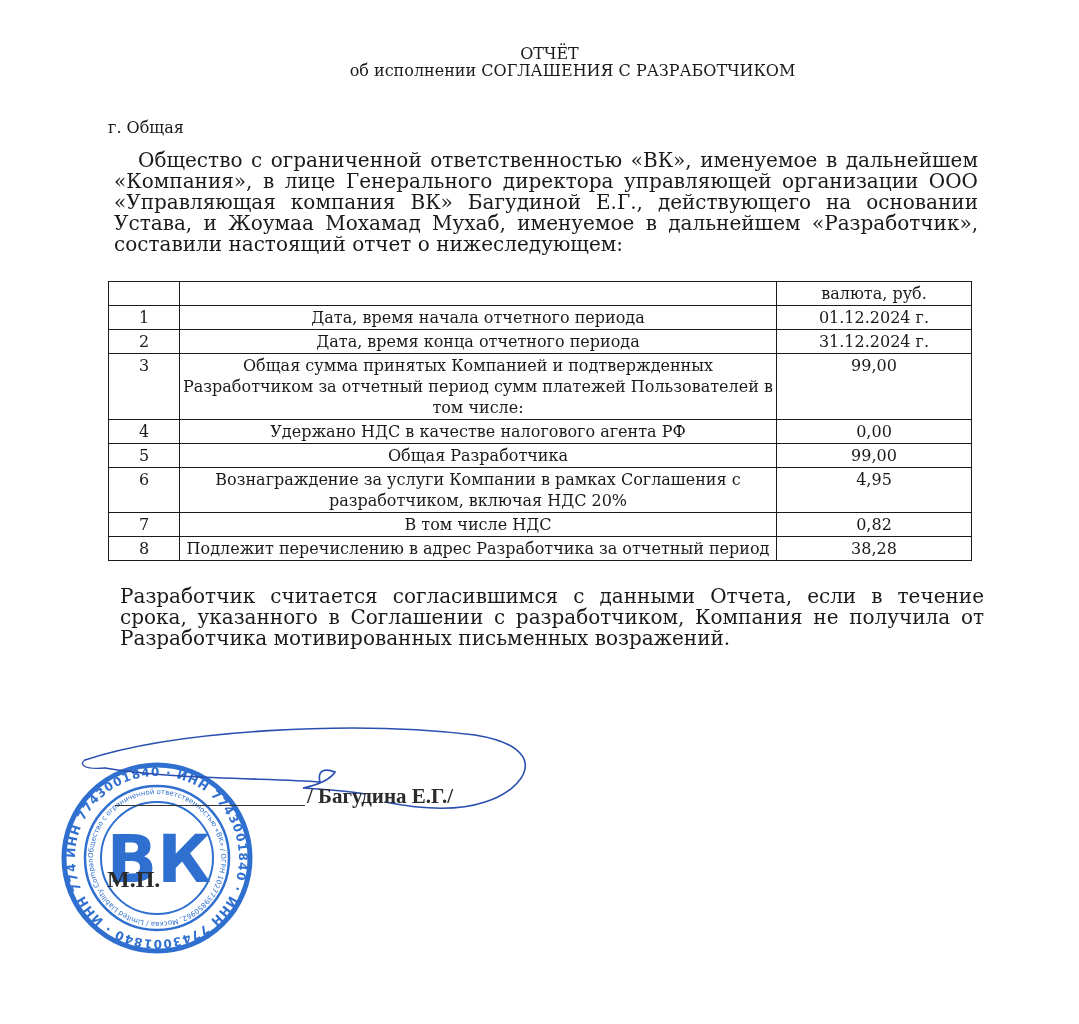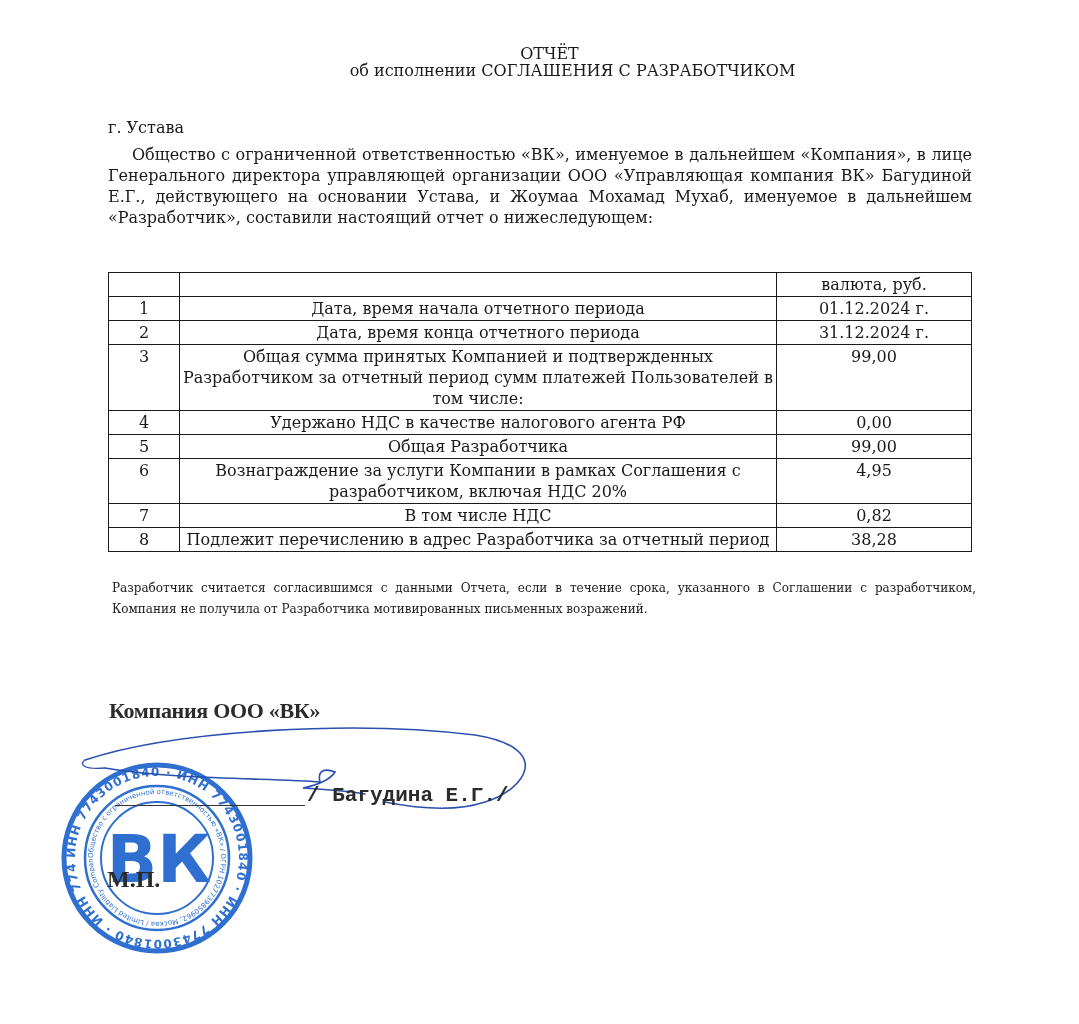--- a/index.html
+++ b/index.html
@@ -2,47 +2,47 @@
 <html><head>
   <meta charset="utf-8">
   <style>
     html, body { margin: 0; padding: 0; background: #ffffff; }
     body { width: 1079px; height: 1024px; position: relative; overflow: hidden;
            font-family: "DejaVu Serif", serif; color: #1a1a1a; }
     .title { position: absolute; left: 0; width: 1079px; text-align: center; font-size: 16px; line-height: 21px; }
     .title.t1 { top: 43px; left: 10px; }
     .title.t2 { top: 60px; left: 0px; margin-left: 33px; }
     .city { position: absolute; left: 108px; top: 118px; font-size: 16px; }
-    .intro { position: absolute; left: 108px; top: 144px; width: 864px; font-size: 16px; line-height: 21px;
-             text-align: justify; text-indent: 24px; margin: 0; }
-    table.report { position: absolute; left: 108px; top: 272px; width: 864px; border-collapse: collapse;
+    .intro { position: absolute; left: 108px; top: 144px; width: 864px; font-size: 20px; line-height: 21px;
+             text-align: justify; text-indent: 24px; margin: 6px; }
+    table.report { position: absolute; left: 108px; top: 281px; width: 864px; border-collapse: collapse;
                    font-size: 16px; line-height: 21px; }
     table.report td { border: 1.5px solid #1a1a1a; padding: 1px 3px 1px 3px; vertical-align: top; }
     td.num { width: 64px; text-align: center; }
     td.desc { width: 590px; text-align: center; }
     td.val { width: 188px; text-align: center; }
     tr.head td { height: 21px; }
-    .closing { position: absolute; left: 108px; top: 574px; width: 864px; font-size: 12px; line-height: 21px;
-               text-align: justify; margin: 4px; }
+    .closing { position: absolute; left: 108px; top: 574px; width: 864px; font-size: 20px; line-height: 21px;
+               text-align: justify; margin: 12px; }
     .sig-block { position: absolute; left: 55px; top: 690px; width: 480px; height: 280px; }
     .company { position: absolute; left: 54px; top: 8px; font-family: "Liberation Serif", serif; font-weight: bold;
                font-size: 22px; color: #2b2b2b; letter-spacing: -0.3px; }
     .sig-line { position: absolute; left: 60px; top: 115px; width: 190px; border-top: 1.5px solid #333; }
-    .signer { position: absolute; left: 252px; top: 94px; font-family: Liberation Mono, monospace; font-weight: bold;
+    .signer { position: absolute; left: 252px; top: 94px; font-family: Liberation Serif, serif; font-weight: bold;
               font-size: 21px; color: #2b2b2b; }
     .mp { position: absolute; left: 52px; top: 176px; font-family: "Liberation Serif", serif; font-weight: bold;
           font-size: 24px; color: #2b2b2b; }
     svg.stamp { position: absolute; left: 0; top: 0; }
   </style>
 </head>
 <body>
 
 <div class="title t1">ОТЧЁТ</div>
 <div class="title t2">об исполнении СОГЛАШЕНИЯ С РАЗРАБОТЧИКОМ</div>
-<div class="city">г. Устава</div>
+<div class="city">г. Общая</div>
 <p class="intro">Общество с ограниченной ответственностью «ВК», именуемое в дальнейшем «Компания», в лице Генерального директора управляющей организации ООО «Управляющая компания ВК» Багудиной Е.Г., действующего на основании Устава, и Жоумаа Мохамад Мухаб, именуемое в дальнейшем «Разработчик», составили настоящий отчет о нижеследующем:</p>
 
 <table class="report">
   <tbody id="report-body">
     <tr class="head">
       <td class="num"></td>
       <td class="desc"></td>
       <td class="val">валюта, руб.</td>
     </tr>
   <tr>
@@ -106,17 +106,16 @@
       <text font-family="DejaVu Sans, sans-serif" font-size="7" fill="#2f6fd0">
         <textPath href="#innerArc" id="stamp-inner-text">Общество с ограниченной ответственностью «ВК» / ОГРН 1027739850962, Москва / Limited Liability Company VK /</textPath>
       </text>
       <text id="stamp-logo" x="104" y="192" text-anchor="middle" font-family="DejaVu Sans, sans-serif" font-weight="bold" font-size="66" fill="#2f6fd0">ВК</text>
     </g>
     <path d="M 30,70 C 120,40 300,30 420,45 C 500,58 470,100 430,112 C 400,122 360,118 330,112
              M 50,78 C 120,90 220,88 265,92 C 262,80 270,78 280,82 C 275,90 262,95 248,98
              C 280,100 300,102 310,104" fill="none" stroke="#2a4fb0" stroke-width="1.6" stroke-linecap="round"></path>
     <path d="M 30,70 C 24,74 28,80 50,78" fill="none" stroke="#2a4fb0" stroke-width="1.4"></path>
   </svg>
-  <div class="company">Компания ООО «ВК»</div>
   <div class="sig-line"></div>
   <div class="signer">/ Багудина Е.Г./</div>
   <div class="mp">М.П.</div>
 </div>
 
 </body></html>

